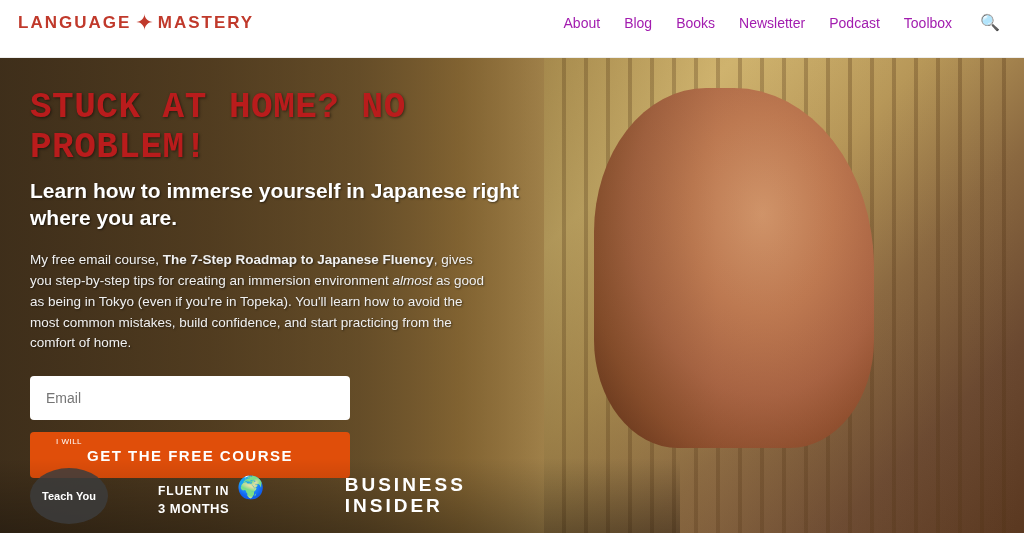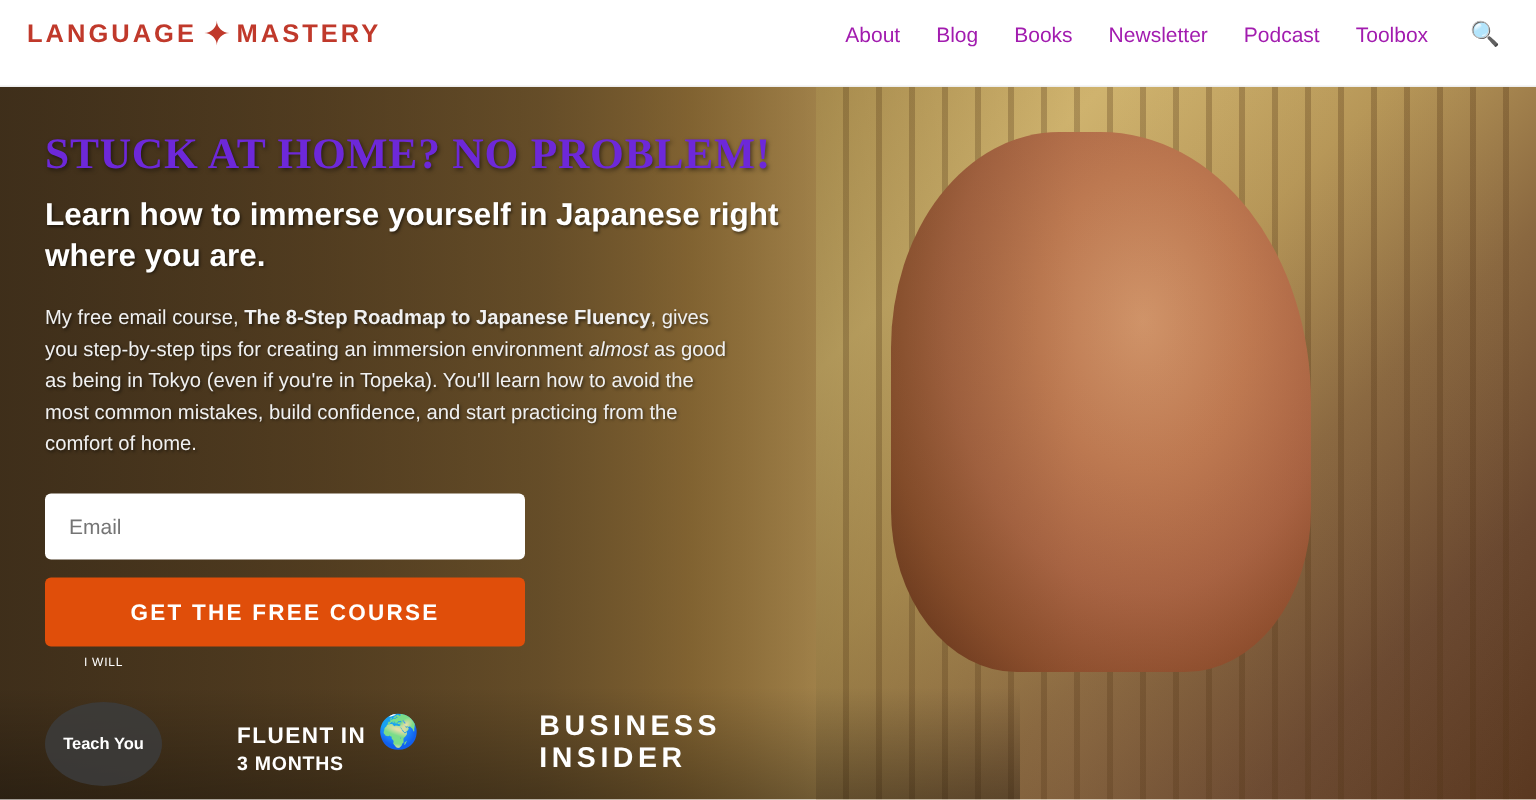--- a/index.html
+++ b/index.html
@@ -147,24 +147,24 @@
       width: 560px;
       height: 100%;
       padding: 30px 40px 20px 30px;
       z-index: 2;
       display: flex;
       flex-direction: column;
       justify-content: flex-start;
     }
 
     .hero-headline {
-      font-family: Liberation Serif, serif;
+      font-family: Liberation Mono, monospace;
       font-weight: 900;
-      font-size: 29px;
-      color: #6d28d9;
+      font-size: 36px;
+      color: #b91c1c;
       line-height: 1.1;
       text-shadow: 1px 1px 3px rgba(0,0,0,0.5);
       margin-bottom: 10px;
       text-transform: uppercase;
       letter-spacing: 0.5px;
     }
 
     .hero-subheadline {
       font-family: Arial, sans-serif;
       font-weight: 700;
@@ -280,21 +280,21 @@
     }
 
     .logo-fluent {
       display: flex;
       flex-direction: column;
       align-items: flex-start;
     }
     .logo-fluent .fl-top {
       font-family: Arial, sans-serif;
       font-weight: 900;
-      font-size: 15px;
+      font-size: 12px;
       color: #fff;
       text-transform: uppercase;
       letter-spacing: 1px;
       line-height: 1;
     }
     .logo-fluent .fl-bottom {
       font-family: Arial, sans-serif;
       font-size: 13px;
       color: #fff;
       font-weight: 700;
@@ -357,21 +357,21 @@
   <div id="hero-backdrop"></div>
   <div id="hero-person">
     <div class="person-face"></div>
   </div>
   <div id="hero-bg"></div>
 
   <div id="hero-content">
     <h1 class="hero-headline">STUCK AT HOME? NO PROBLEM!</h1>
     <p class="hero-subheadline">Learn how to immerse yourself in Japanese right where you are.</p>
     <p class="hero-body">
-      <span>My free email course, </span><strong>The 8-Step Roadmap to Japanese Fluency</strong><span>, gives you step-by-step tips for creating an immersion environment </span><em>almost</em><span> as good as being in Tokyo (even if you're in Topeka). You'll learn how to avoid the most common mistakes, build confidence, and start practicing from the comfort of home.</span>
+      <span>My free email course, </span><strong>The 7-Step Roadmap to Japanese Fluency</strong><span>, gives you step-by-step tips for creating an immersion environment </span><em>almost</em><span> as good as being in Tokyo (even if you're in Topeka). You'll learn how to avoid the most common mistakes, build confidence, and start practicing from the comfort of home.</span>
     </p>
     <input class="email-input" type="email" placeholder="Email" style="">
     <button class="cta-button">GET THE FREE COURSE</button>
   </div>
 
   <div id="hero-logos">
 
     <div class="logo-teach">
       <span class="small-text">i will</span>
       <span class="main-text">Teach You</span>

